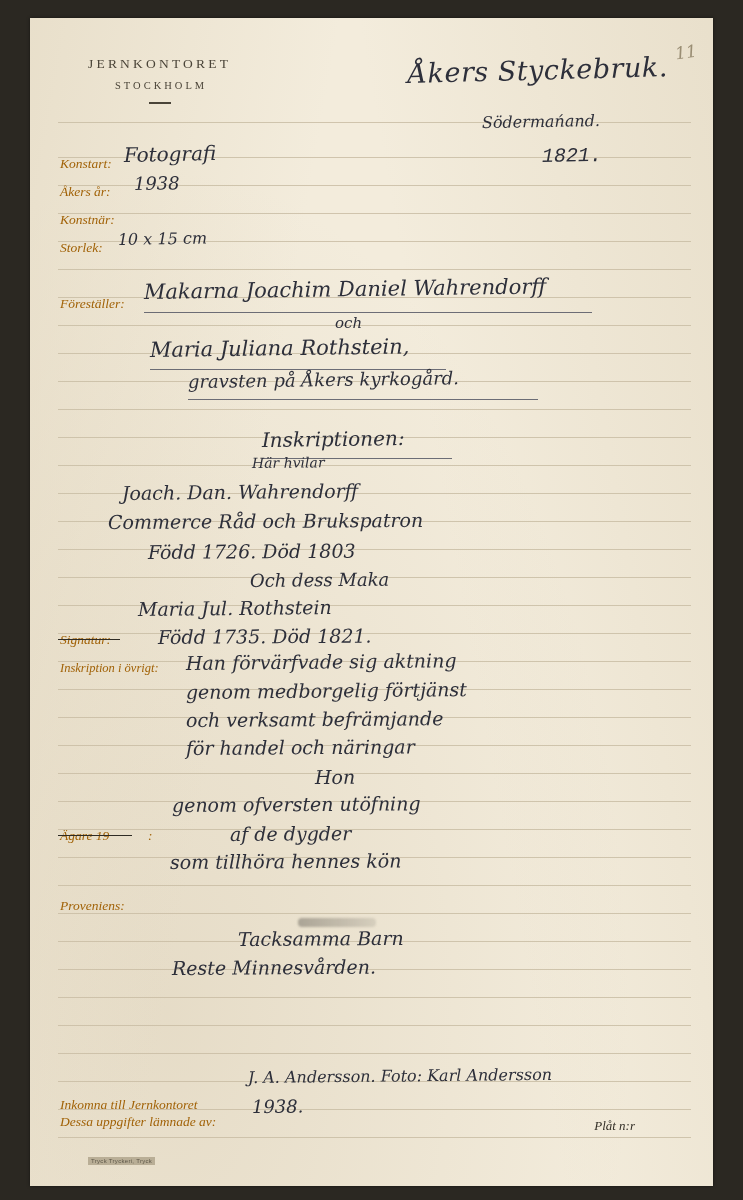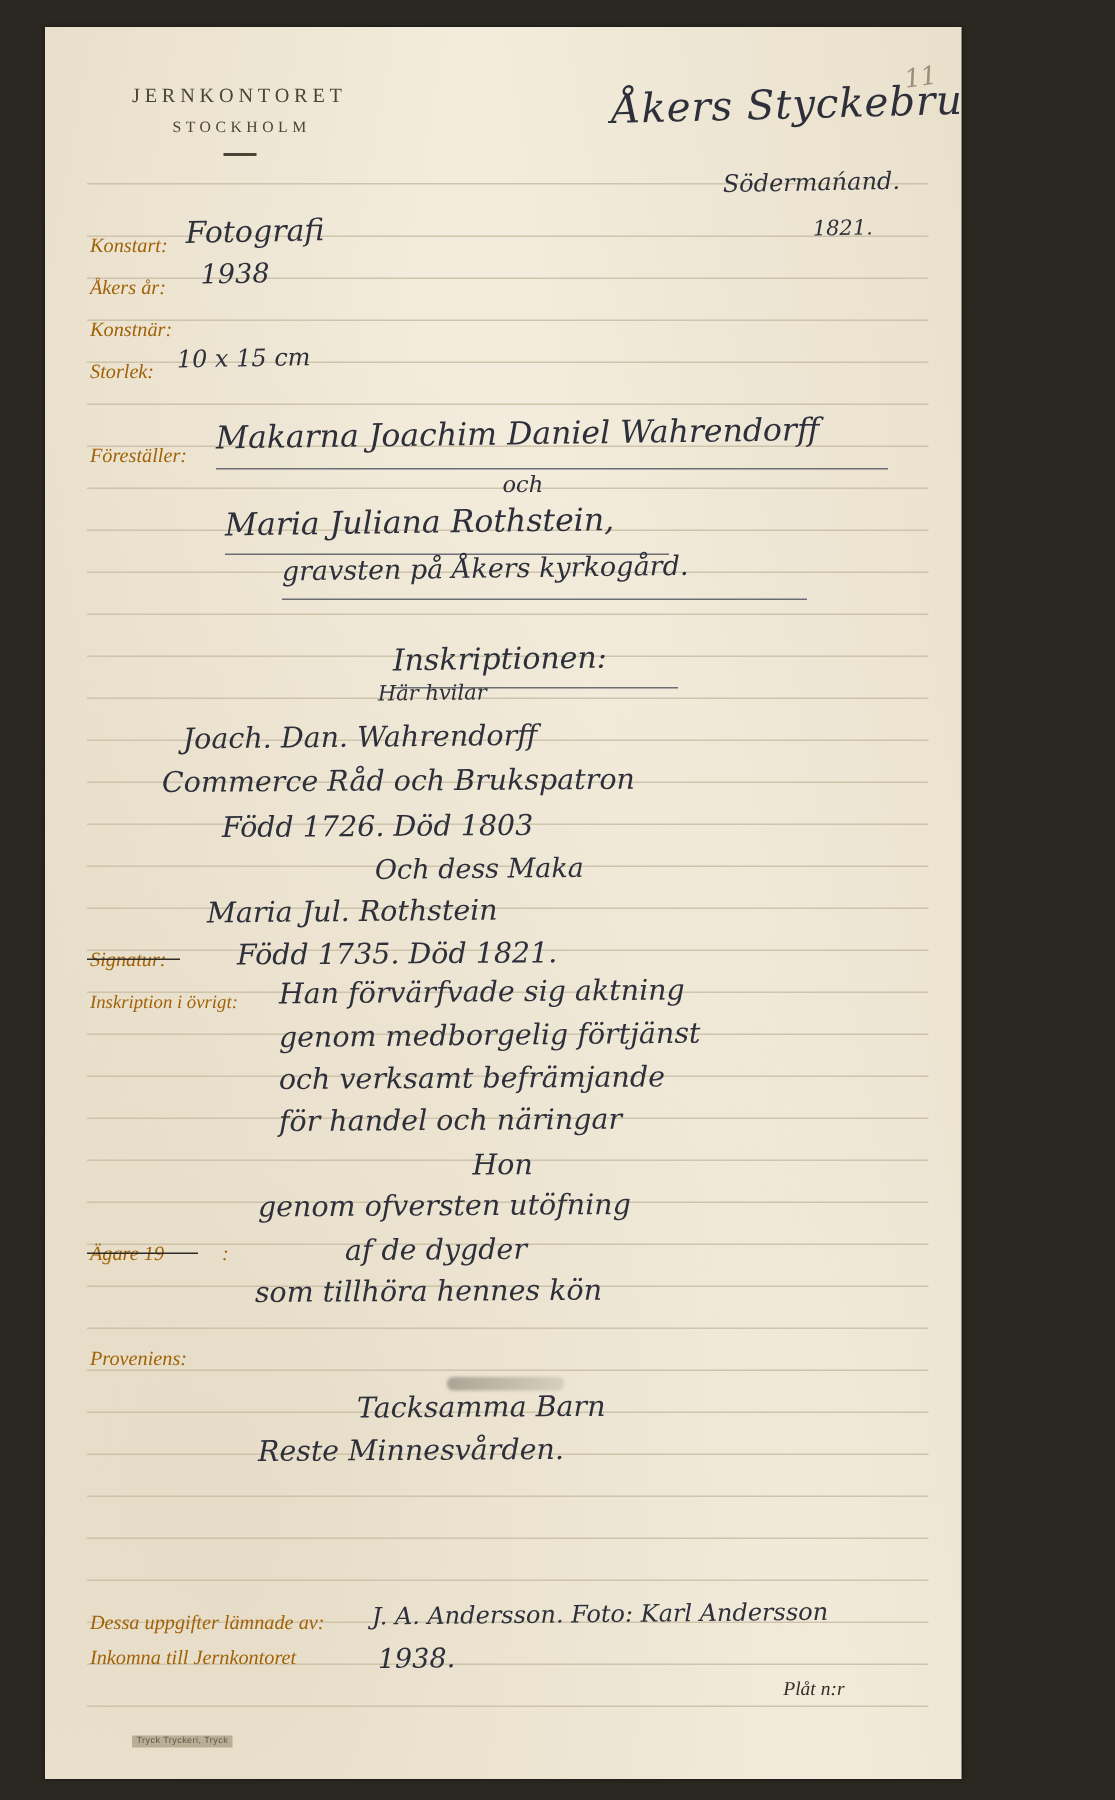--- a/index.html
+++ b/index.html
@@ -17,21 +17,21 @@
     position: relative;
     width: 743px;
     height: 1200px;
     background: #2b2822;
   }
   
   .paper {
     position: absolute;
     left: 30px;
     top: 18px;
-    width: 611px;
+    width: 683px;
     height: 1168px;
     background: #f3ecdc;
     box-shadow: 0 0 3px rgba(0,0,0,0.5);
     overflow: hidden;
   }
   .paper-grain {
     position: absolute;
     inset: 0;
     background:
       linear-gradient(100deg, rgba(220,208,182,0.45) 0%, rgba(245,239,224,0) 35%),
@@ -203,21 +203,21 @@
     </div>
 
     <div class="hdr-jk">JERNKONTORET</div>
     <div class="hdr-sthlm">STOCKHOLM</div>
     <div class="hdr-dash"></div>
 
     <div class="corner-mark">11</div>
 
     <div class="hand" style="left:378px; top:40px; font-size:27px; letter-spacing:0.5px; transform:rotate(-1.5deg);">Åkers Styckebruk.</div>
     <div class="hand" style="left:452px; top:95px; font-size:16px; transform:rotate(-1deg);">Södermańand.</div>
-    <div class="hand" style="left:512px; top:127px; font-size:14px; transform:rotate(-1deg);">1821.</div>
+    <div class="hand" style="left:512px; top:127px; font-size:20px; transform:rotate(-1deg);font-family:Liberation Mono, monospace;">1821.</div>
 
     <div class="label" style="left:30px; top:138px;">Konstart:</div>
     <div class="hand" style="left:94px; top:125px; font-size:20px; transform:rotate(-1.2deg);">Fotografi</div>
 
     <div class="label" style="left:30px; top:166px;">Åkers år:</div>
     <div class="hand" style="left:104px; top:155px; font-size:18px; transform:rotate(-1deg);">1938</div>
 
     <div class="label" style="left:30px; top:194px;">Konstnär:</div>
     <div class="hand" style="left:104px; top:184px; font-size:18px;"></div>
 
@@ -265,21 +265,21 @@
     <div class="strike" style="left:28px; top:817px; width:74px;"></div>
     <div class="label" style="left:118px; top:810px;">:</div>
 
     <div class="smudge"></div>
 
     <div class="label" style="left:30px; top:880px;font-style:italic;">Proveniens:</div>
 
     <div class="hand" style="left:208px; top:910px; font-size:19px; transform:rotate(-0.4deg);">Tacksamma Barn</div>
     <div class="hand" style="left:142px; top:939px; font-size:19px; transform:rotate(-0.4deg);">Reste Minnesvården.</div>
 
-    <div class="label" style="left:30px; top:1056px;">Dessa uppgifter lämnade av:</div>
+    <div class="label" style="left:30px; top:1096px;">Dessa uppgifter lämnade av:</div>
     <div class="hand" style="left:218px; top:1050px; font-size:16px; transform:rotate(-0.6deg);">J. A. Andersson.  Foto: Karl Andersson</div>
 
     <div class="label" style="left:30px; top:1079px;">Inkomna till Jernkontoret</div>
     <div class="hand" style="left:222px; top:1078px; font-size:18px; transform:rotate(-0.6deg);">1938.</div>
 
     <div class="plat">Plåt n:r</div>
 
     <div class="printer">Tryck Tryckeri, Tryck</div>
   </div>
 </div>

